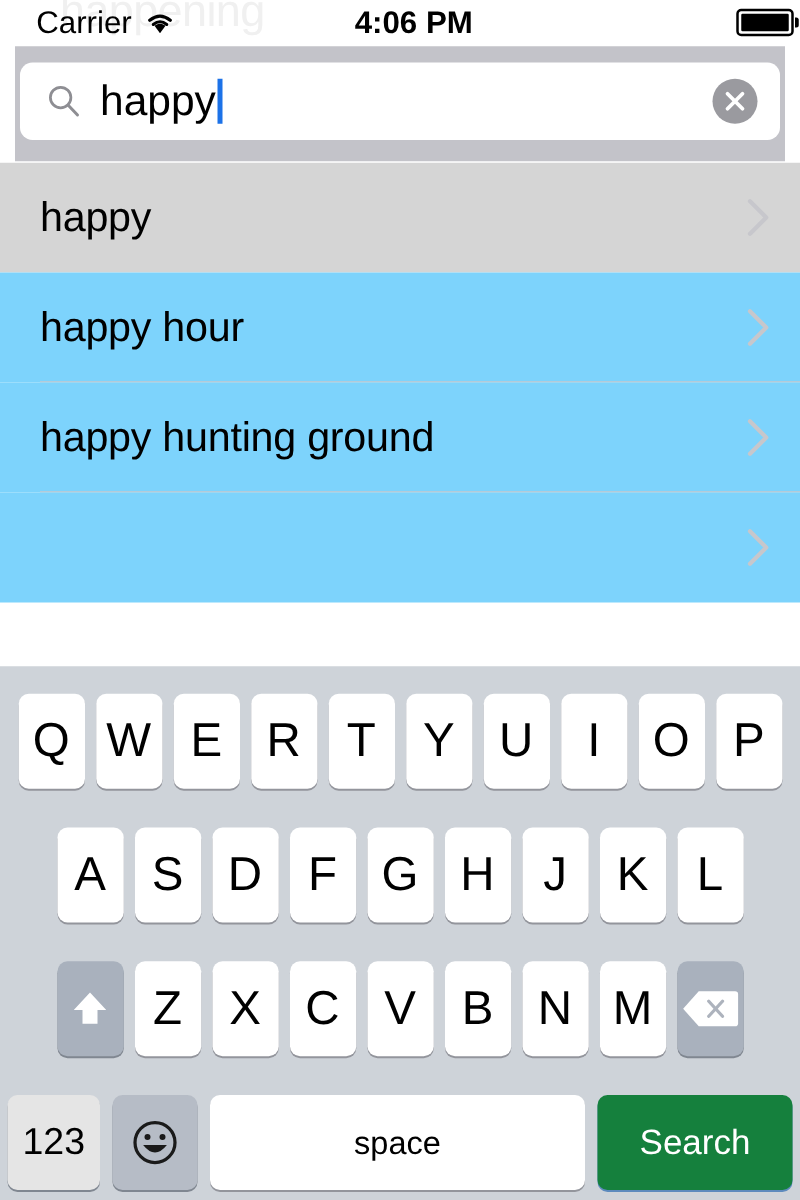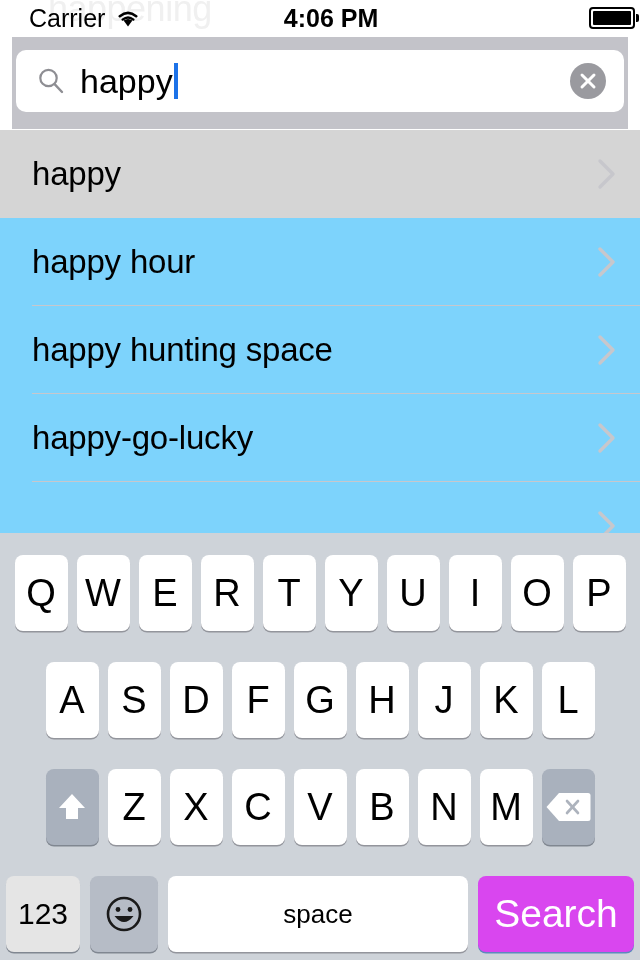--- a/index.html
+++ b/index.html
@@ -130,22 +130,22 @@
     box-shadow:0 1.5px 0 rgba(120,126,136,0.9);
   }
   .key.emoji {
     background:#b6bcc6; width:68px; height:76px;
     box-shadow:0 1.5px 0 rgba(120,126,136,0.9);
   }
   .key.space {
     background:#ffffff; flex:1 1 auto; height:76px; font-size:26px;
   }
   .key.search-key {
-    background:#d946ef; color:#fff; width:156px; height:76px;
-    font-size:39px; box-shadow:0 1.5px 0 rgba(18,90,170,0.6);
+    background:#15803d; color:#fff; width:156px; height:76px;
+    font-size:28px; box-shadow:0 1.5px 0 rgba(18,90,170,0.6);
   }
   .shift-arrow { width:40px; height:40px; }
   .bksp-icon { width:46px; height:34px; }
   .emoji-icon { width:44px; height:44px; }
 </style>
 </head>
 <body>
 
 <div id="screen">
 
@@ -200,28 +200,21 @@
           </svg></span>
       </div>
       <div class="row">
         <span class="row-label">happy hour</span>
         <span class="row-chevron"><svg viewBox="0 0 22 36" width="22" height="36">
             <polyline points="4,5 17,18 4,31" stroke="#c7c7cc" stroke-width="3.4" fill="none" stroke-linecap="round" stroke-linejoin="round"></polyline>
           </svg></span>
         <div class="row-sep"></div>
       </div>
       <div class="row">
-        <span class="row-label">happy hunting space</span>
-        <span class="row-chevron"><svg viewBox="0 0 22 36" width="22" height="36">
-            <polyline points="4,5 17,18 4,31" stroke="#c7c7cc" stroke-width="3.4" fill="none" stroke-linecap="round" stroke-linejoin="round"></polyline>
-          </svg></span>
-        <div class="row-sep"></div>
-      </div>
-      <div class="row">
-        <span class="row-label">happy-go-lucky</span>
+        <span class="row-label">happy hunting ground</span>
         <span class="row-chevron"><svg viewBox="0 0 22 36" width="22" height="36">
             <polyline points="4,5 17,18 4,31" stroke="#c7c7cc" stroke-width="3.4" fill="none" stroke-linecap="round" stroke-linejoin="round"></polyline>
           </svg></span>
         <div class="row-sep"></div>
       </div>
       <div class="row">
         <span class="row-chevron"><svg viewBox="0 0 22 36" width="22" height="36">
             <polyline points="4,5 17,18 4,31" stroke="#c7c7cc" stroke-width="3.4" fill="none" stroke-linecap="round" stroke-linejoin="round"></polyline>
           </svg></span>
       </div>

